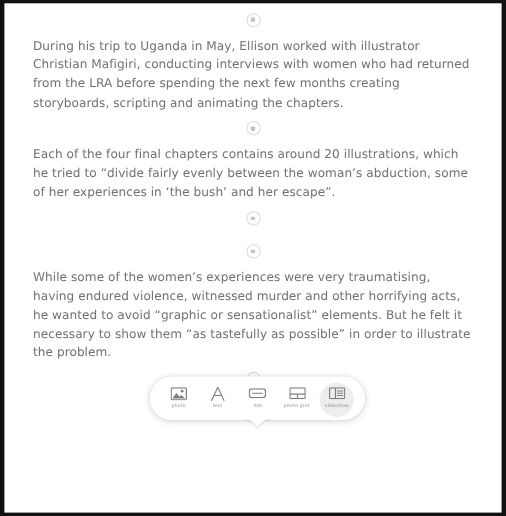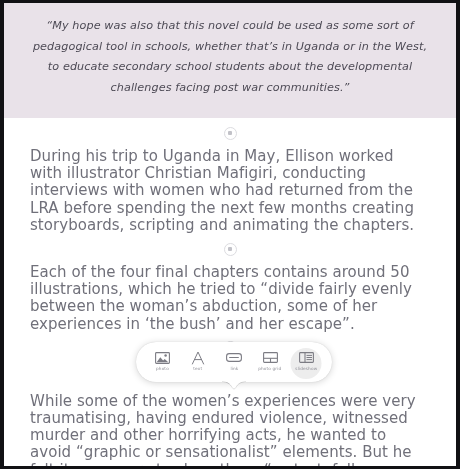--- a/index.html
+++ b/index.html
@@ -54,21 +54,21 @@
 
   
   .article {
     padding: 0 26px;
     box-sizing: border-box;
     position: relative;
   }
   .para {
     margin: 0;
     font-family: "DejaVu Sans", sans-serif;
-    font-size: 15px;
+    font-size: 11px;
     line-height: 17.2px;
     color: #70707a;
     letter-spacing: 0.05px;
   }
 
   
   .divider {
     display: flex;
     align-items: center;
     justify-content: center;
@@ -165,41 +165,38 @@
     overflow: hidden;
   }
   .toolbar-tail svg { display: block; }
 </style>
 </head>
 <body>
 
 <div id="frame">
   <div id="page">
 
-    <div class="quote-block">
-      <p class="quote-text">“My hope was also that this novel could be used as some sort of pedagogical tool in schools, whether that’s in Uganda or in the West, to educate secondary school students about the developmental challenges facing post war communities.”</p>
-    </div>
 
     <div class="article">
 
       <div class="divider">
         <span class="dot-ring">
           <span class="dot-core"></span>
         </span>
       </div>
 
       <p class="para">During his trip to Uganda in May, Ellison worked with illustrator Christian Mafigiri, conducting interviews with women who had returned from the LRA before spending the next few months creating storyboards, scripting and animating the chapters.</p>
 
       <div class="divider">
         <span class="dot-ring">
           <span class="dot-core"></span>
         </span>
       </div>
 
-      <p class="para">Each of the four final chapters contains around 50 illustrations, which he tried to “divide fairly evenly between the woman’s abduction, some of her experiences in ‘the bush’ and her escape”.</p>
+      <p class="para">Each of the four final chapters contains around 20 illustrations, which he tried to “divide fairly evenly between the woman’s abduction, some of her experiences in ‘the bush’ and her escape”.</p>
 
       <div class="divider">
         <span class="dot-ring">
           <span class="dot-core"></span>
         </span>
       </div>
 
 
       <div class="divider">
         <span class="dot-ring">

